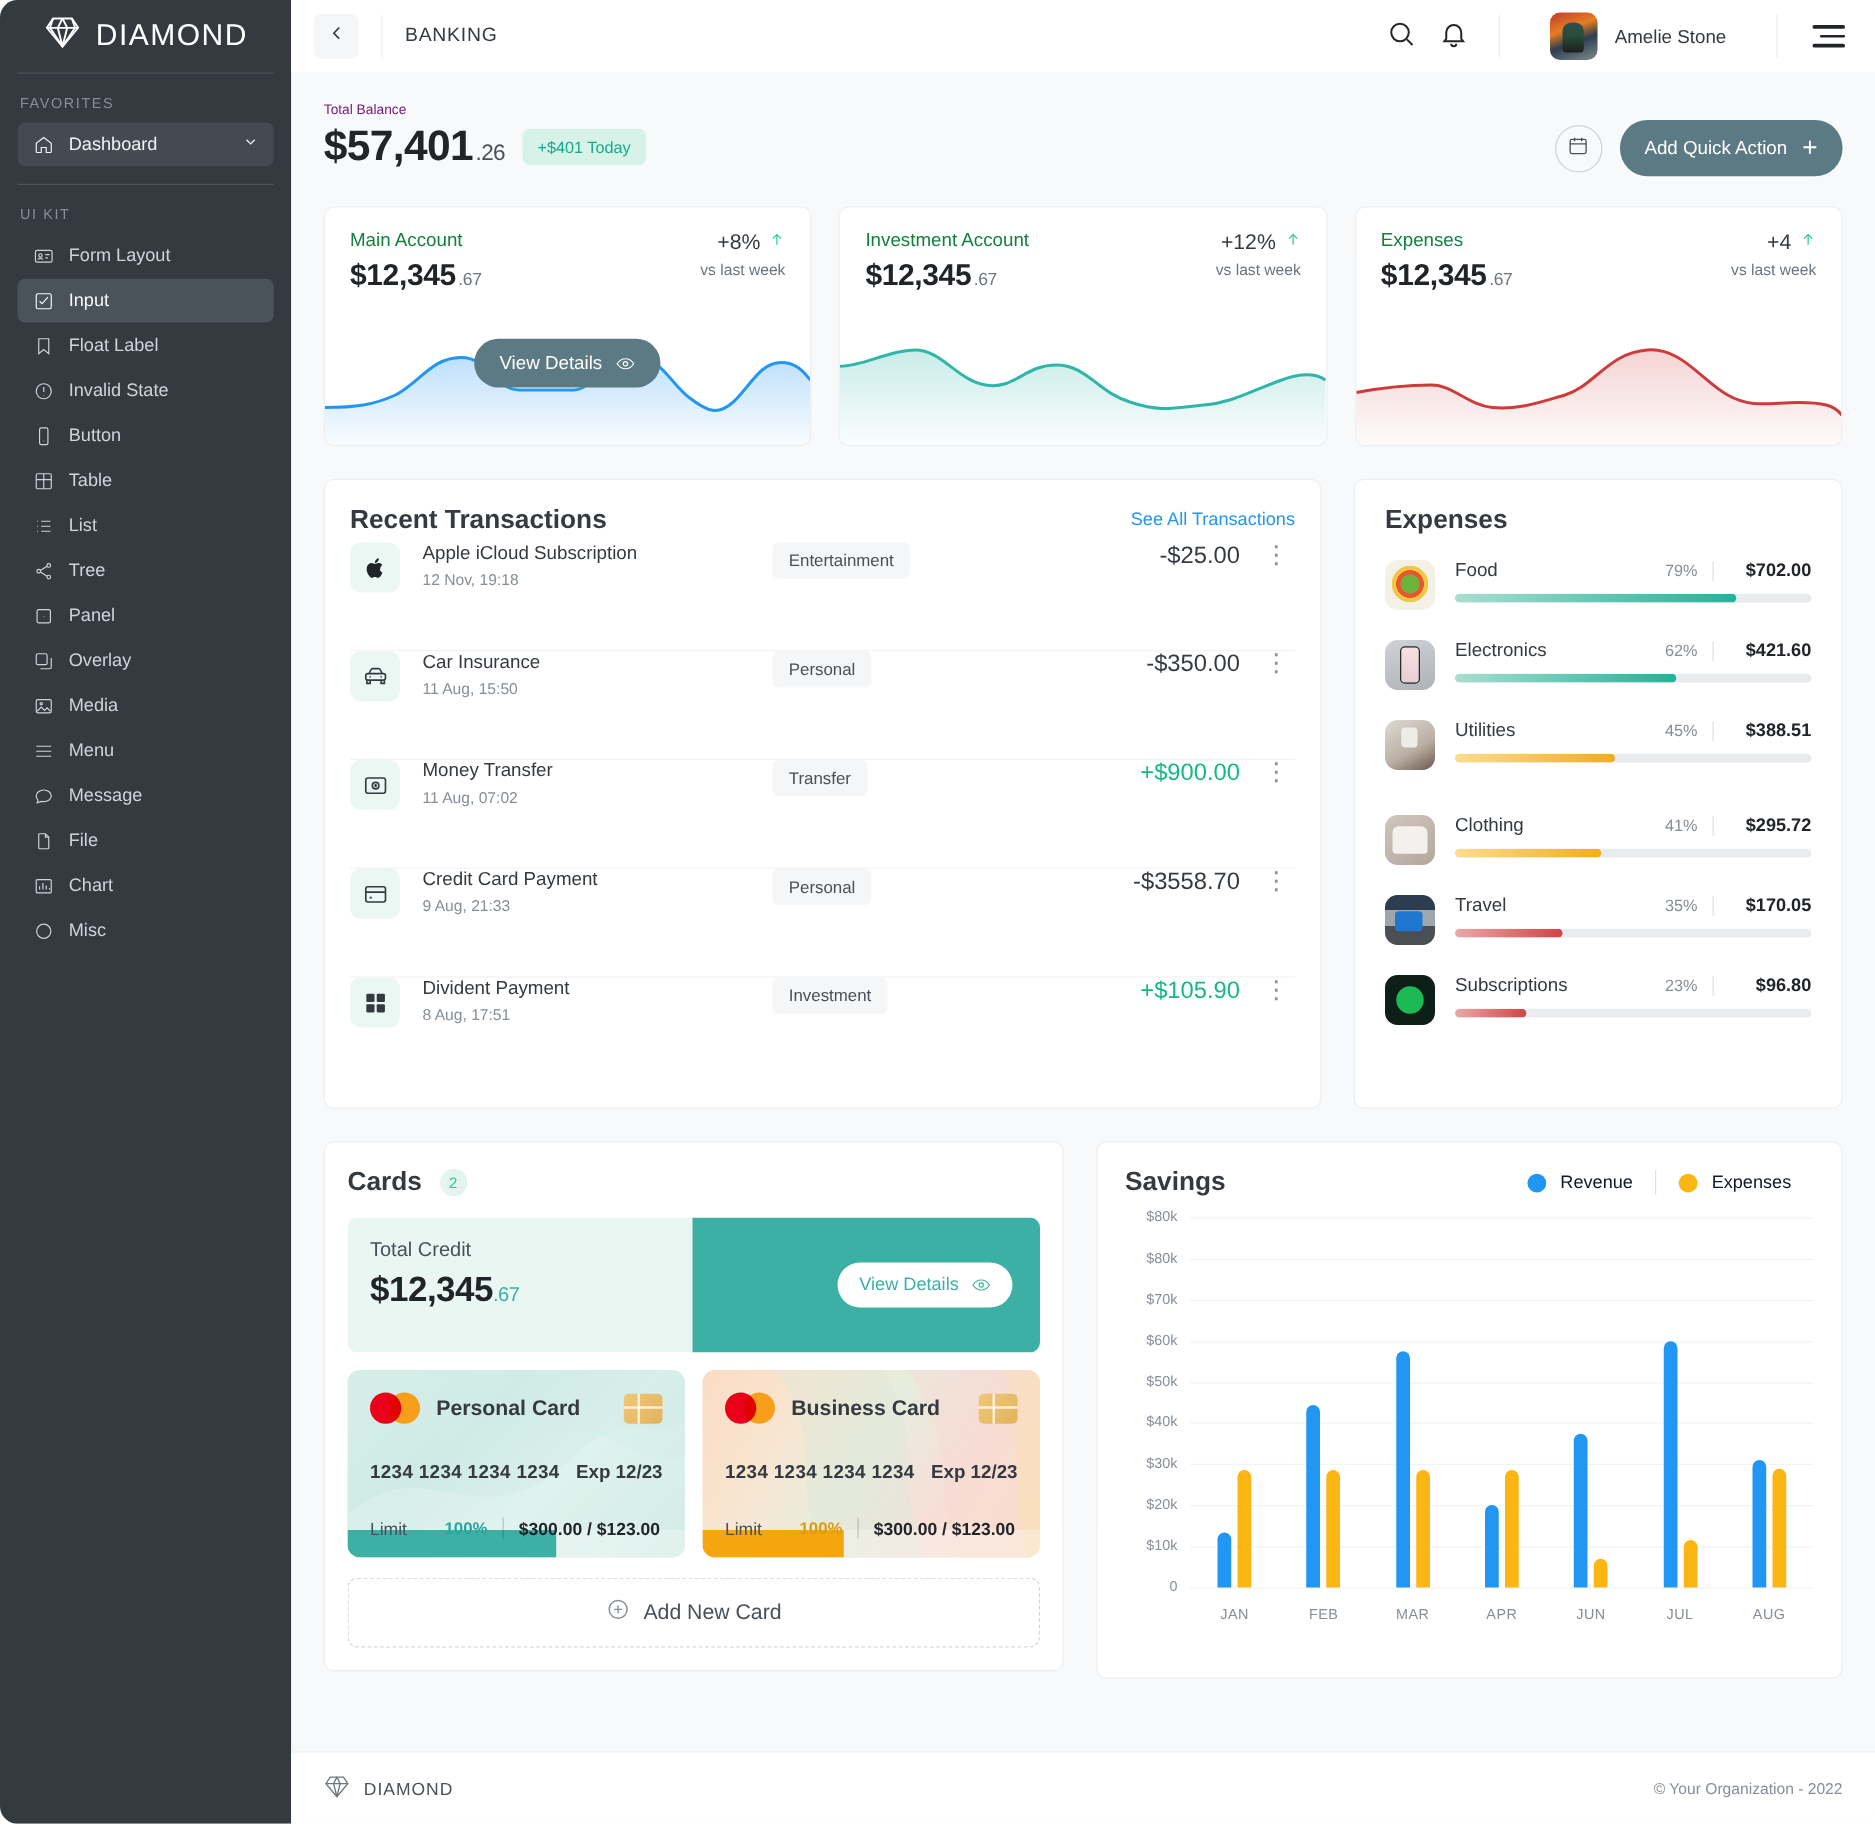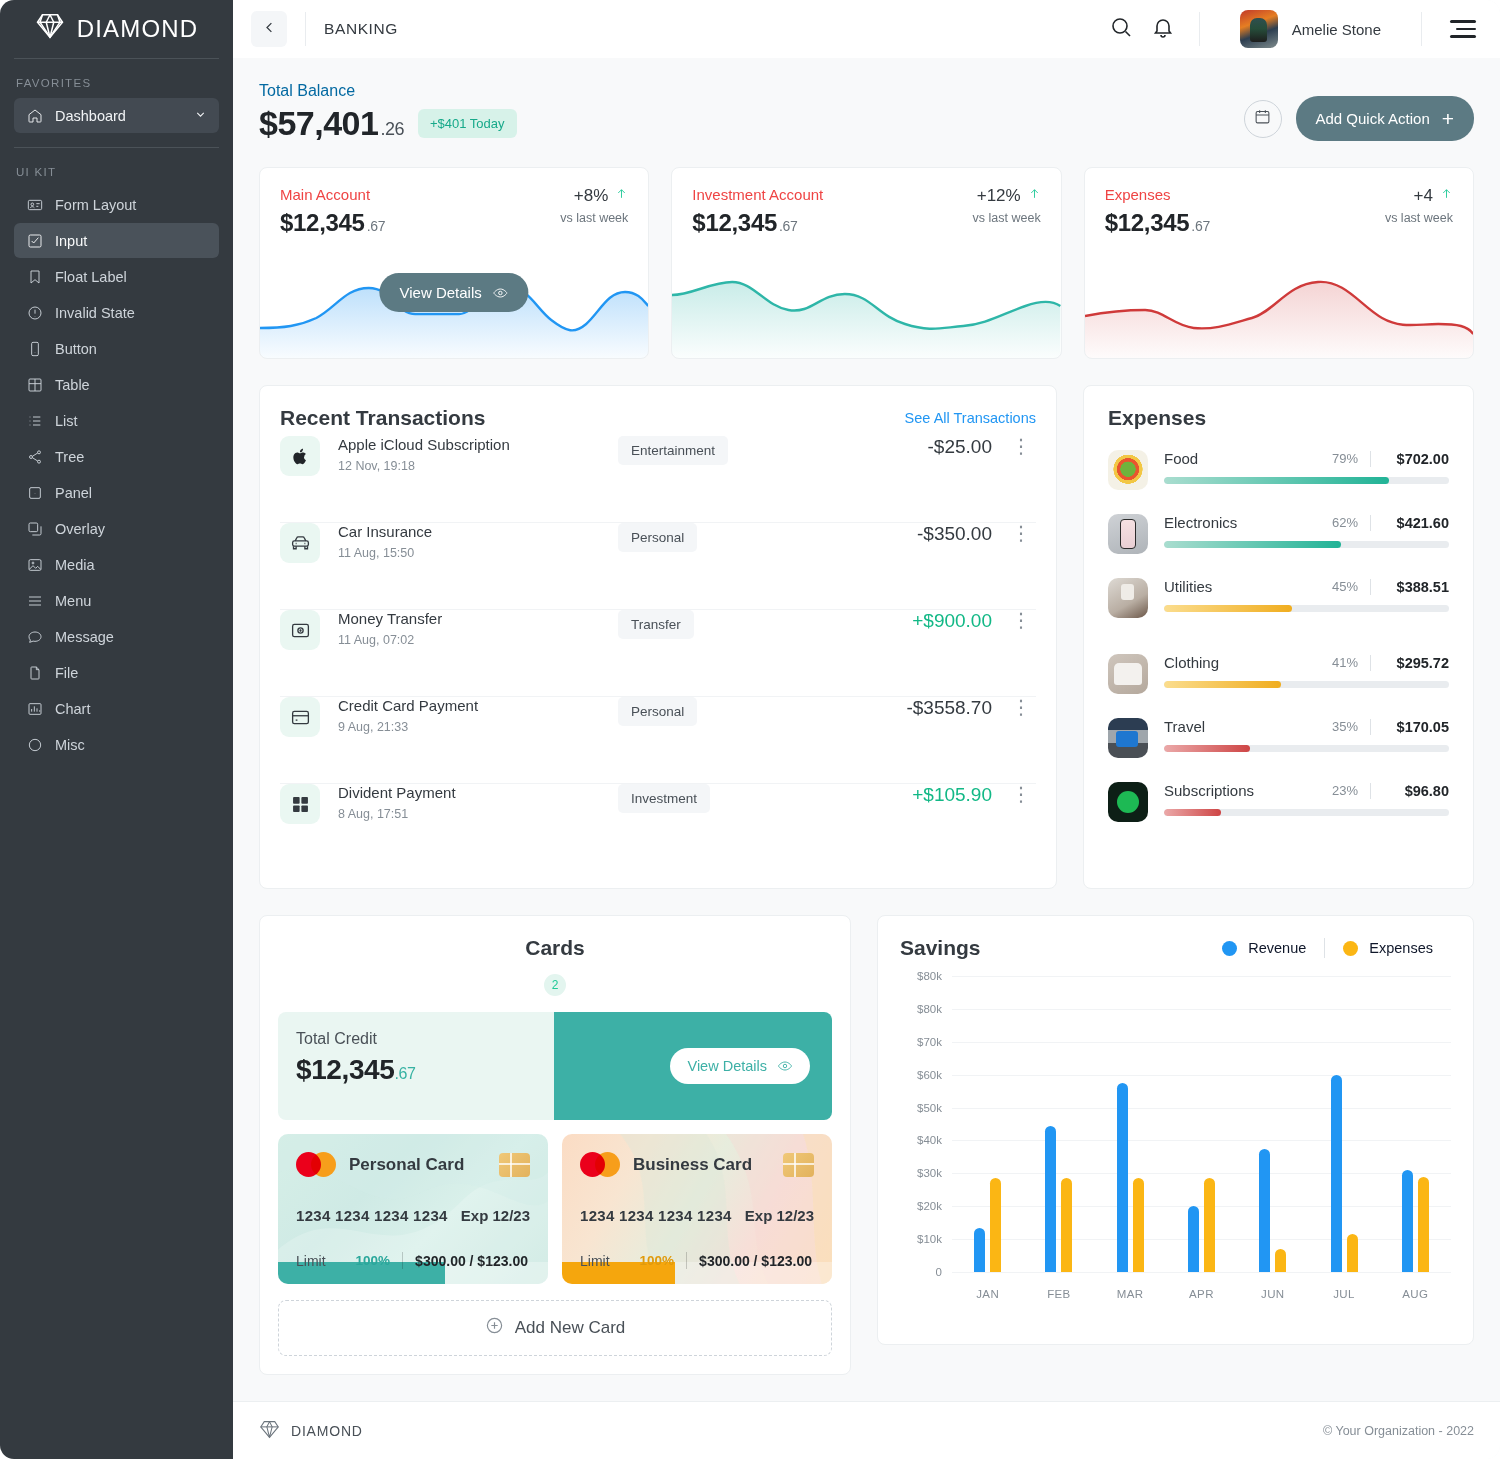--- a/index.html
+++ b/index.html
@@ -81,21 +81,21 @@
   .hamburger { width: 36px; height: 36px; display:flex; flex-direction: column; justify-content:center; gap:5px; cursor:pointer; align-items:flex-end; }
   .hamburger i { display:block; height: 2.4px; background: #212529; border-radius: 2px; }
   .hamburger i:nth-child(1){ width: 26px; }
   .hamburger i:nth-child(2){ width: 20px; }
   .hamburger i:nth-child(3){ width: 26px; }
 
   .content { flex: 1; padding: 24px 26px 0 26px; overflow: hidden; }
 
   
   .balrow { display: flex; align-items: flex-start; }
-  .bal-title { font-size: 16px; color: #0369a1; margin-bottom: 4px; }
+  .bal-title { font-size: 11px; color: #701a75; margin-bottom: 4px; }
   .bal-amt-wrap { display:flex; align-items: center; gap: 14px; }
   .bal-amt { font-size: 34px; color: #212529; font-weight: 600; letter-spacing: -.5px; }
   .bal-cents { font-size: 18px; color: #495057; margin-left: 2px; font-weight: 400; }
   .bal-chip {
     background: #d7f2e9; color: #17a98a; font-size: 13px;
     padding: 7px 12px; border-radius: 6px; font-weight: 500;
   }
   .bal-actions { margin-left: auto; display: flex; align-items: center; gap: 14px; padding-top: 14px; }
   .circlebtn {
     width: 38px; height: 38px; border-radius: 50%; border: 1px solid #ced4da;
@@ -109,21 +109,21 @@
   }
   .pillbtn .plus { font-size: 21px; line-height: 1; font-weight: 300; }
 
   
   .statrow { display: flex; gap: 22px; margin-top: 24px; }
   .statcard {
     flex: 1; height: 192px; background: #fff; border-radius: 8px;
     border: 1px solid #eceff1; position: relative; overflow: hidden;
   }
   .statcard .sc-head { padding: 18px 20px 0 20px; display: flex; }
-  .sc-name { font-size: 15px; color: #ef4444; }
+  .sc-name { font-size: 15px; color: #15803d; }
   .sc-amt { font-size: 24px; color: #212529; font-weight: 600; margin-top: 6px; letter-spacing: -.3px; }
   .sc-amt small { font-size: 14px; color: #6c757d; font-weight: 400; margin-left: 2px; }
   .sc-right { margin-left: auto; text-align: right; }
   .sc-pct { font-size: 17px; color: #343a40; display: flex; align-items: center; gap: 7px; justify-content: flex-end; }
   .sc-pct svg { width: 13px; height: 15px; stroke: #20c997; fill: none; stroke-width: 1.7; }
   .sc-sub { font-size: 12.5px; color: #6c757d; margin-top: 5px; }
   .sc-spark { position: absolute; left: 0; right: 0; bottom: 0; height: 96px; }
   .sc-spark svg { width: 100%; height: 100%; display: block; }
   .viewdetails-fab {
     position: absolute; left: 50%; top: 50%; transform: translate(-50%,10px);
@@ -168,21 +168,21 @@
   .exp-name { font-size: 15px; color: #343a40; }
   .exp-pct { margin-left: auto; font-size: 13px; color: #868e96; }
   .exp-sep { width: 1px; height: 16px; background: #dee2e6; margin: 0 12px; }
   .exp-amt { font-size: 14.5px; color: #212529; font-weight: 600; min-width: 66px; text-align: right; }
   .exp-bar { height: 7px; background: #e9ecef; border-radius: 4px; margin-top: 10px; overflow: hidden; }
   .exp-fill { height: 100%; border-radius: 4px; }
 
   
   .botrow { display: flex; gap: 26px; margin-top: 26px; align-items: flex-start; }
   .cards-panel { width: 592px; flex: 0 0 592px; padding: 20px 18px 18px 18px; }
-  .cards-title { display: flex; align-items: center; gap: 14px; flex-direction: column; }
+  .cards-title { display: flex; align-items: center; gap: 14px; }
   .badge {
     background: #e3f5ef; color: #20c997; font-size: 12px; width: 22px; height: 22px;
     border-radius: 50%; display: flex; align-items: center; justify-content: center;
   }
   .credit-card {
     margin-top: 16px; height: 108px; border-radius: 8px; overflow: hidden; display: flex;
   }
   .credit-left { flex: 1; background: #eaf6f2; padding: 18px 18px 0 18px; }
   .credit-label { font-size: 16px; color: #495057; }
   .credit-amt { font-size: 28px; color: #212529; font-weight: 600; margin-top: 6px; letter-spacing: -.4px; }

